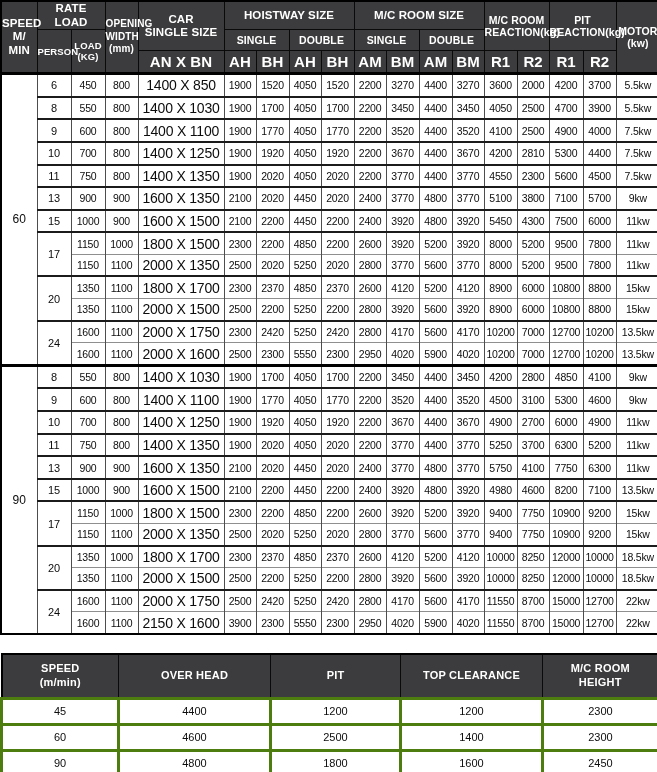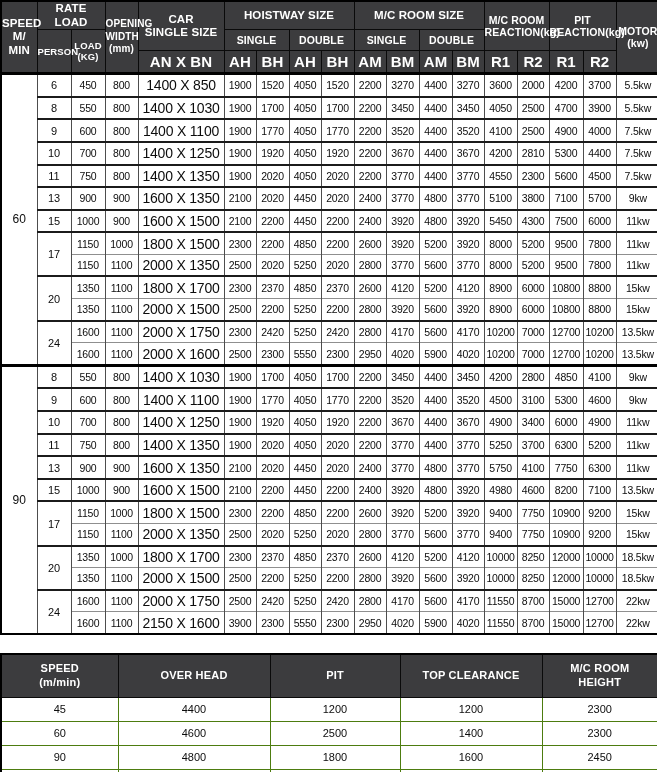--- a/index.html
+++ b/index.html
@@ -37,21 +37,21 @@
   td.motor-col{font-size:10.5px;}
 
   
   .bottom-table{border:2px solid #000;margin-top:18px;}
   .bottom-table th{
     background:#3c3c3e;color:#fff;border:1px solid #0a0a0a;
     font-weight:bold;white-space:pre-line;padding:0;line-height:1.25;
     font-size:11px;height:42px;letter-spacing:.2px;
   }
   .bottom-table td{
-    border:1px solid #4d7c0f;text-align:center;font-size:11px;color:#0c0c0c;
+    border:3px solid #4d7c0f;text-align:center;font-size:11px;color:#0c0c0c;
     height:23px;padding:0;
   }
 </style>
 </head>
 <body>
 
 <div class="page">
 
   <table class="spec-table">
     <colgroup>
@@ -411,21 +411,21 @@
           <td class="car-col">1400 X 1250</td>
           <td>1900</td>
           <td>1920</td>
           <td>4050</td>
           <td>1920</td>
           <td>2200</td>
           <td>3670</td>
           <td>4400</td>
           <td>3670</td>
           <td>4900</td>
-          <td>3400</td>
+          <td>2700</td>
           <td>6000</td>
           <td>4900</td>
           <td class="motor-col">11kw</td>
         </tr>
         <tr class="group-start">
           <td class="person-col" rowspan="1">11</td>
           <td>750</td>
           <td>800</td>
           <td class="car-col">1400 X 1350</td>
           <td>1900</td>

